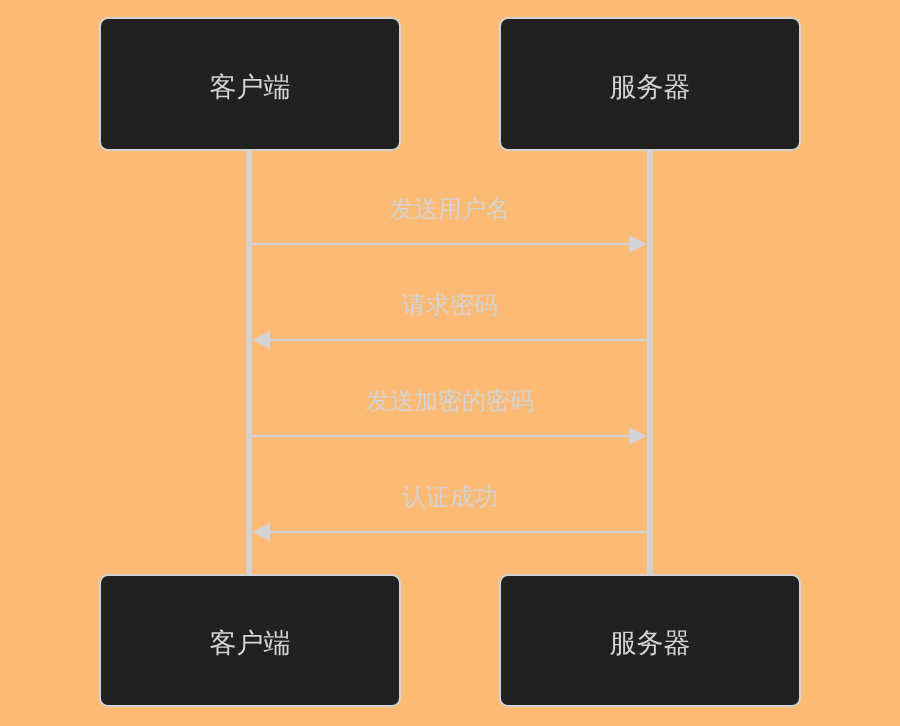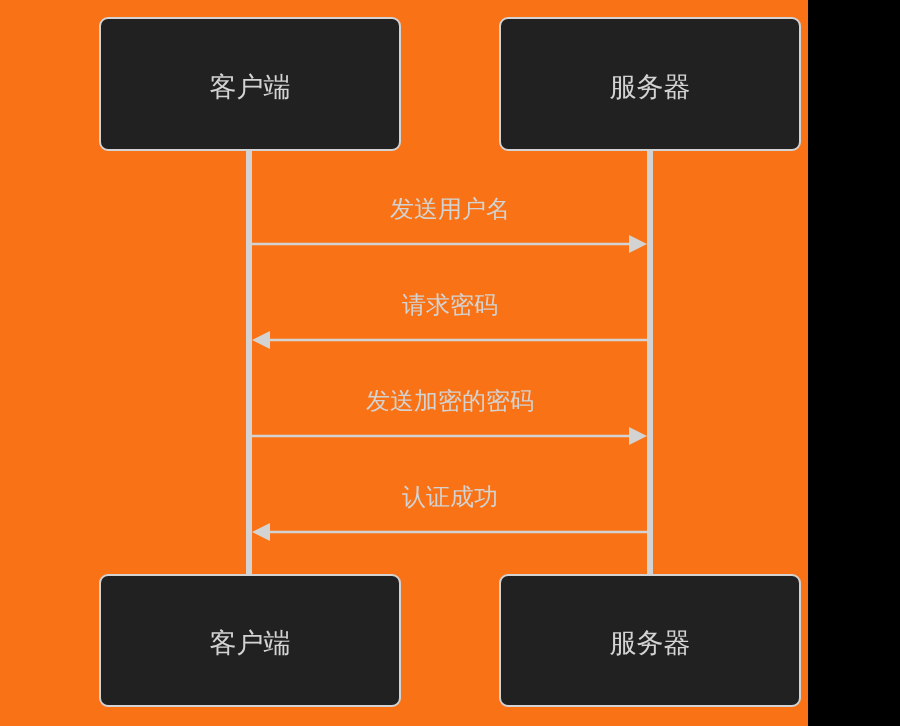--- a/index.html
+++ b/index.html
@@ -8,23 +8,23 @@
     background: #000000;
   }
   body {
     width: 900px;
     height: 726px;
     overflow: hidden;
     font-family: "DejaVu Sans", "Liberation Sans", sans-serif;
   }
   #diagram-canvas {
     position: relative;
-    width: 808px;
+    width: 900px;
     height: 726px;
-    background: #f97316;
+    background: #fdba74;
     text-align: center;
   }
   #diagram-svg {
     position: absolute;
     top: 0;
     left: 0;
     width: 900px;
     height: 726px;
     display: block;
   }

